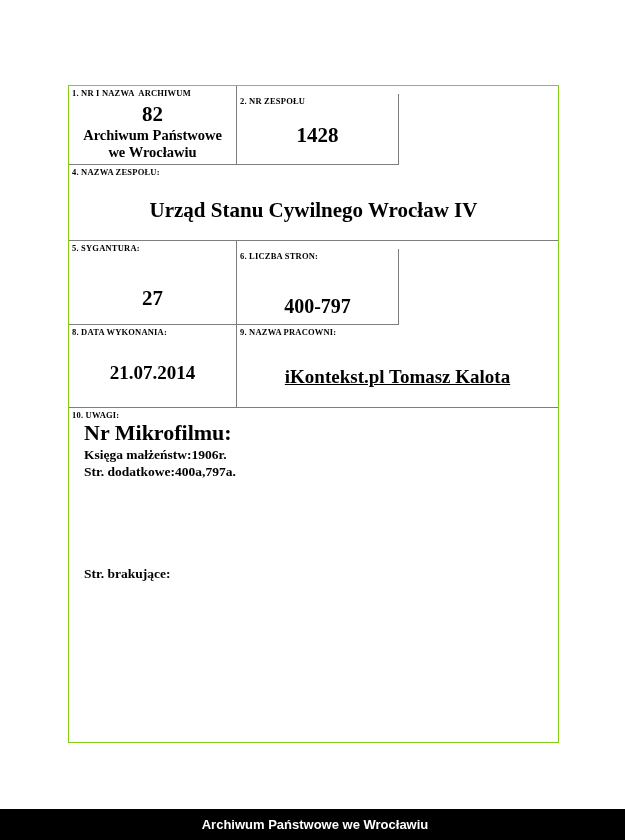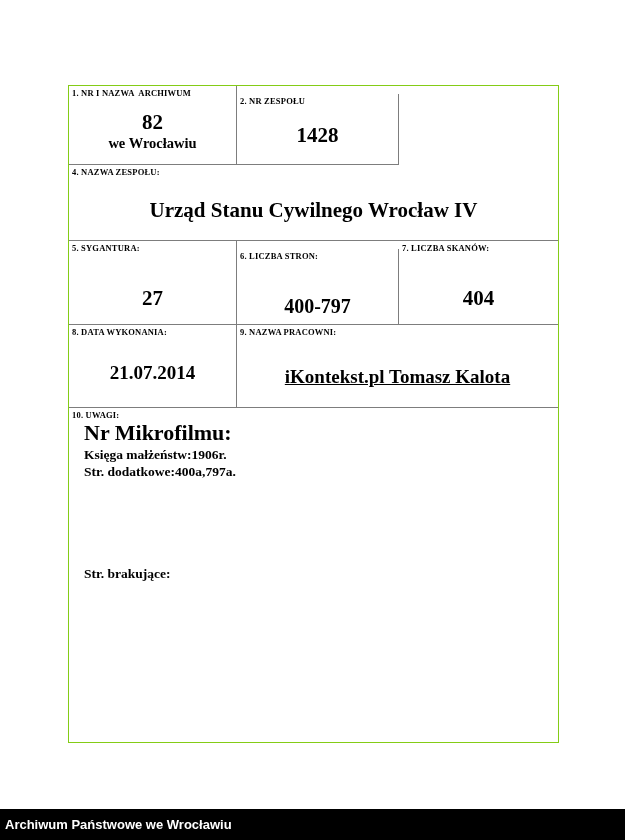--- a/index.html
+++ b/index.html
@@ -122,20 +122,21 @@
 </head>
 <body>
 
 <div class="doc-table">
 
   <div class="row row-1">
     <div class="cell col-a">
       <span class="cell-label">1. NR I NAZWA  ARCHIWUM</span>
       <div class="cell-value">
         <span class="v-num">82</span>
+        <span class="v-name">Archiwum Państwowe</span>
         <span class="v-name">we Wrocławiu</span>
       </div>
     </div>
     <div class="cell col-b">
       <span class="cell-label">2. NR ZESPOŁU</span>
       <div class="cell-value v-num">1428</div>
     </div>
   </div>
 
   <div class="row row-2">
@@ -146,24 +147,20 @@
   </div>
 
   <div class="row row-3">
     <div class="cell col-a">
       <span class="cell-label">5. SYGANTURA:</span>
       <div class="cell-value">27</div>
     </div>
     <div class="cell col-b">
       <span class="cell-label">6. LICZBA STRON:</span>
       <div class="cell-value lower">400-797</div>
-    </div>
-    <div class="cell col-c last-col">
-      <span class="cell-label">7. LICZBA SKANÓW:</span>
-      <div class="cell-value">404</div>
     </div>
   </div>
 
   <div class="row row-4">
     <div class="cell col-a">
       <span class="cell-label">8. DATA WYKONANIA:</span>
       <div class="cell-value">21.07.2014</div>
     </div>
     <div class="cell col-wide last-col">
       <span class="cell-label">9. NAZWA PRACOWNI:</span>
@@ -179,15 +176,15 @@
         <div class="uwagi-line">Księga małżeństw:1906r.</div>
         <div class="uwagi-line">Str. dodatkowe:400a,797a.</div>
         <div class="uwagi-spacer"></div>
         <div class="uwagi-line">Str. brakujące:</div>
       </div>
     </div>
   </div>
 
 </div>
 
-<div class="footer-bar" style="background: rgb(0, 0, 0); color: rgb(255, 255, 255);">
+<div class="footer-bar" style="background: rgb(0, 0, 0); color: rgb(255, 255, 255); justify-content: center;">
   <span>Archiwum Państwowe we Wrocławiu</span>
 </div>
 
 </body></html>

